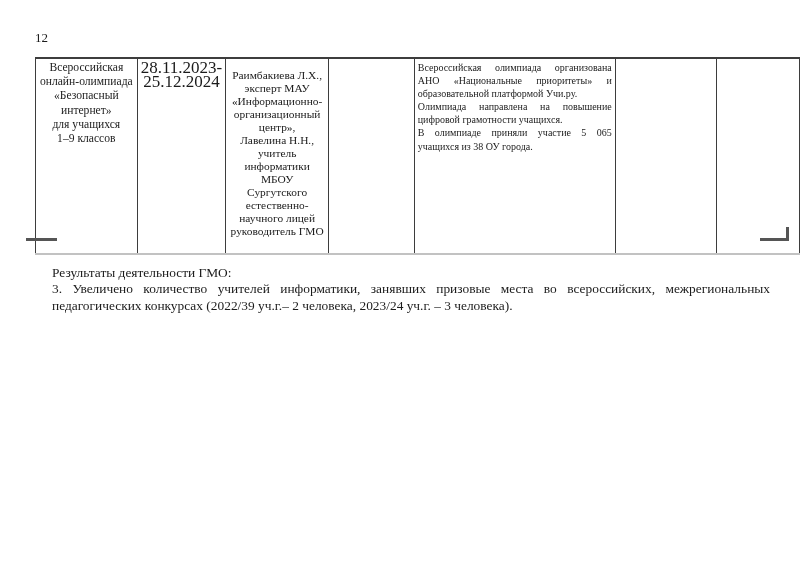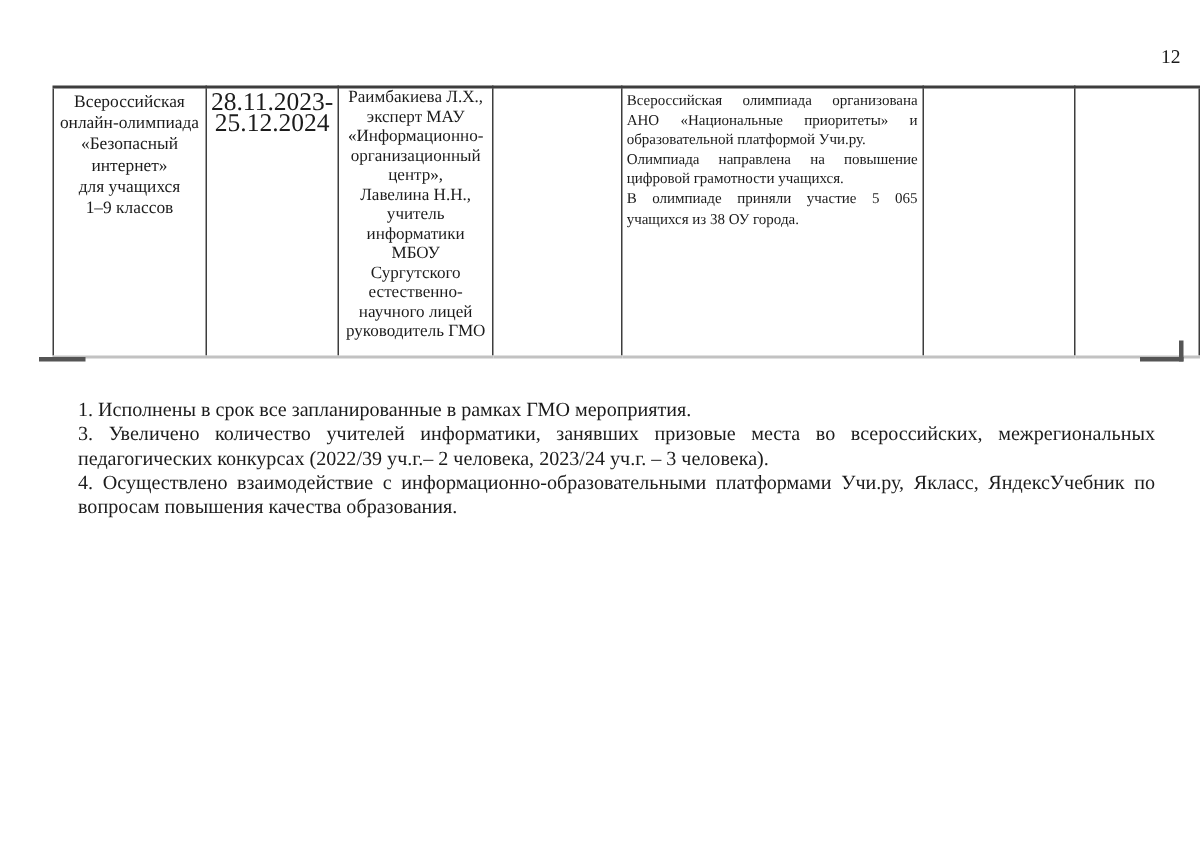--- a/index.html
+++ b/index.html
@@ -14,21 +14,21 @@
     width: 800px;
     height: 566px;
     background: #ffffff;
     overflow: hidden;
   }
   .page-number {
     position: absolute;
     top: 30px;
     left: 35px;
     width: 752px;
-    text-align: right;
+    text-align: left;
     font-size: 13px;
     line-height: 15px;
   }
   table.doc-table {
     position: absolute;
     top: 57px;
     left: 35px;
     border-collapse: collapse;
     table-layout: fixed;
     border-top: 2px solid #3d3d3d;
@@ -49,21 +49,21 @@
     height: 174px;
     padding: 2px 3px;
     font-size: 11.4px;
     line-height: 13.1px;
     overflow: hidden;
   }
   .center { text-align: center; }
   .pre    { white-space: pre-line; }
   td.cell-event    { line-height: 14.2px; font-size: 11.6px; margin-left: 18px; }
   td.cell-dates    { line-height: 14.2px; font-size: 17px; }
-  td.cell-organizers { line-height: 13.0px; padding: 0 1px; }
+  td.cell-organizers { line-height: 13.0px; padding: 10px 1px; }
   td.cell-description { font-size: 10px; }
   td.cell-description p {
     margin: 0;
     text-align: justify;
   }
   
   .mark-bottom-left {
     position: absolute;
     left: 26px;
     top: 238px;
@@ -145,18 +145,17 @@
         <td class="cell"></td>
         <td class="cell"></td>
       </tr>
     </tbody>
   </table>
 
   <div class="mark-bottom-left"></div>
   <div class="mark-bottom-right"></div>
 
   <div class="results">
-    <p class="res-item">1. Исполнены в срок все запланированные в рамках ГМО мероприятия.</p>
+    <p class="res-heading">Результаты деятельности ГМО:</p>
     <p class="res-item">3. Увеличено количество учителей информатики, занявших призовые места во всероссийских, межрегиональных педагогических конкурсах (2022/39 уч.г.– 2 человека, 2023/24 уч.г. – 3 человека).</p>
-    <p class="res-item">4. Осуществлено взаимодействие с информационно-образовательными платформами Учи.ру, Якласс, ЯндексУчебник по вопросам повышения качества образования.</p>
   </div>
 
 </div>
 
 </body></html>

